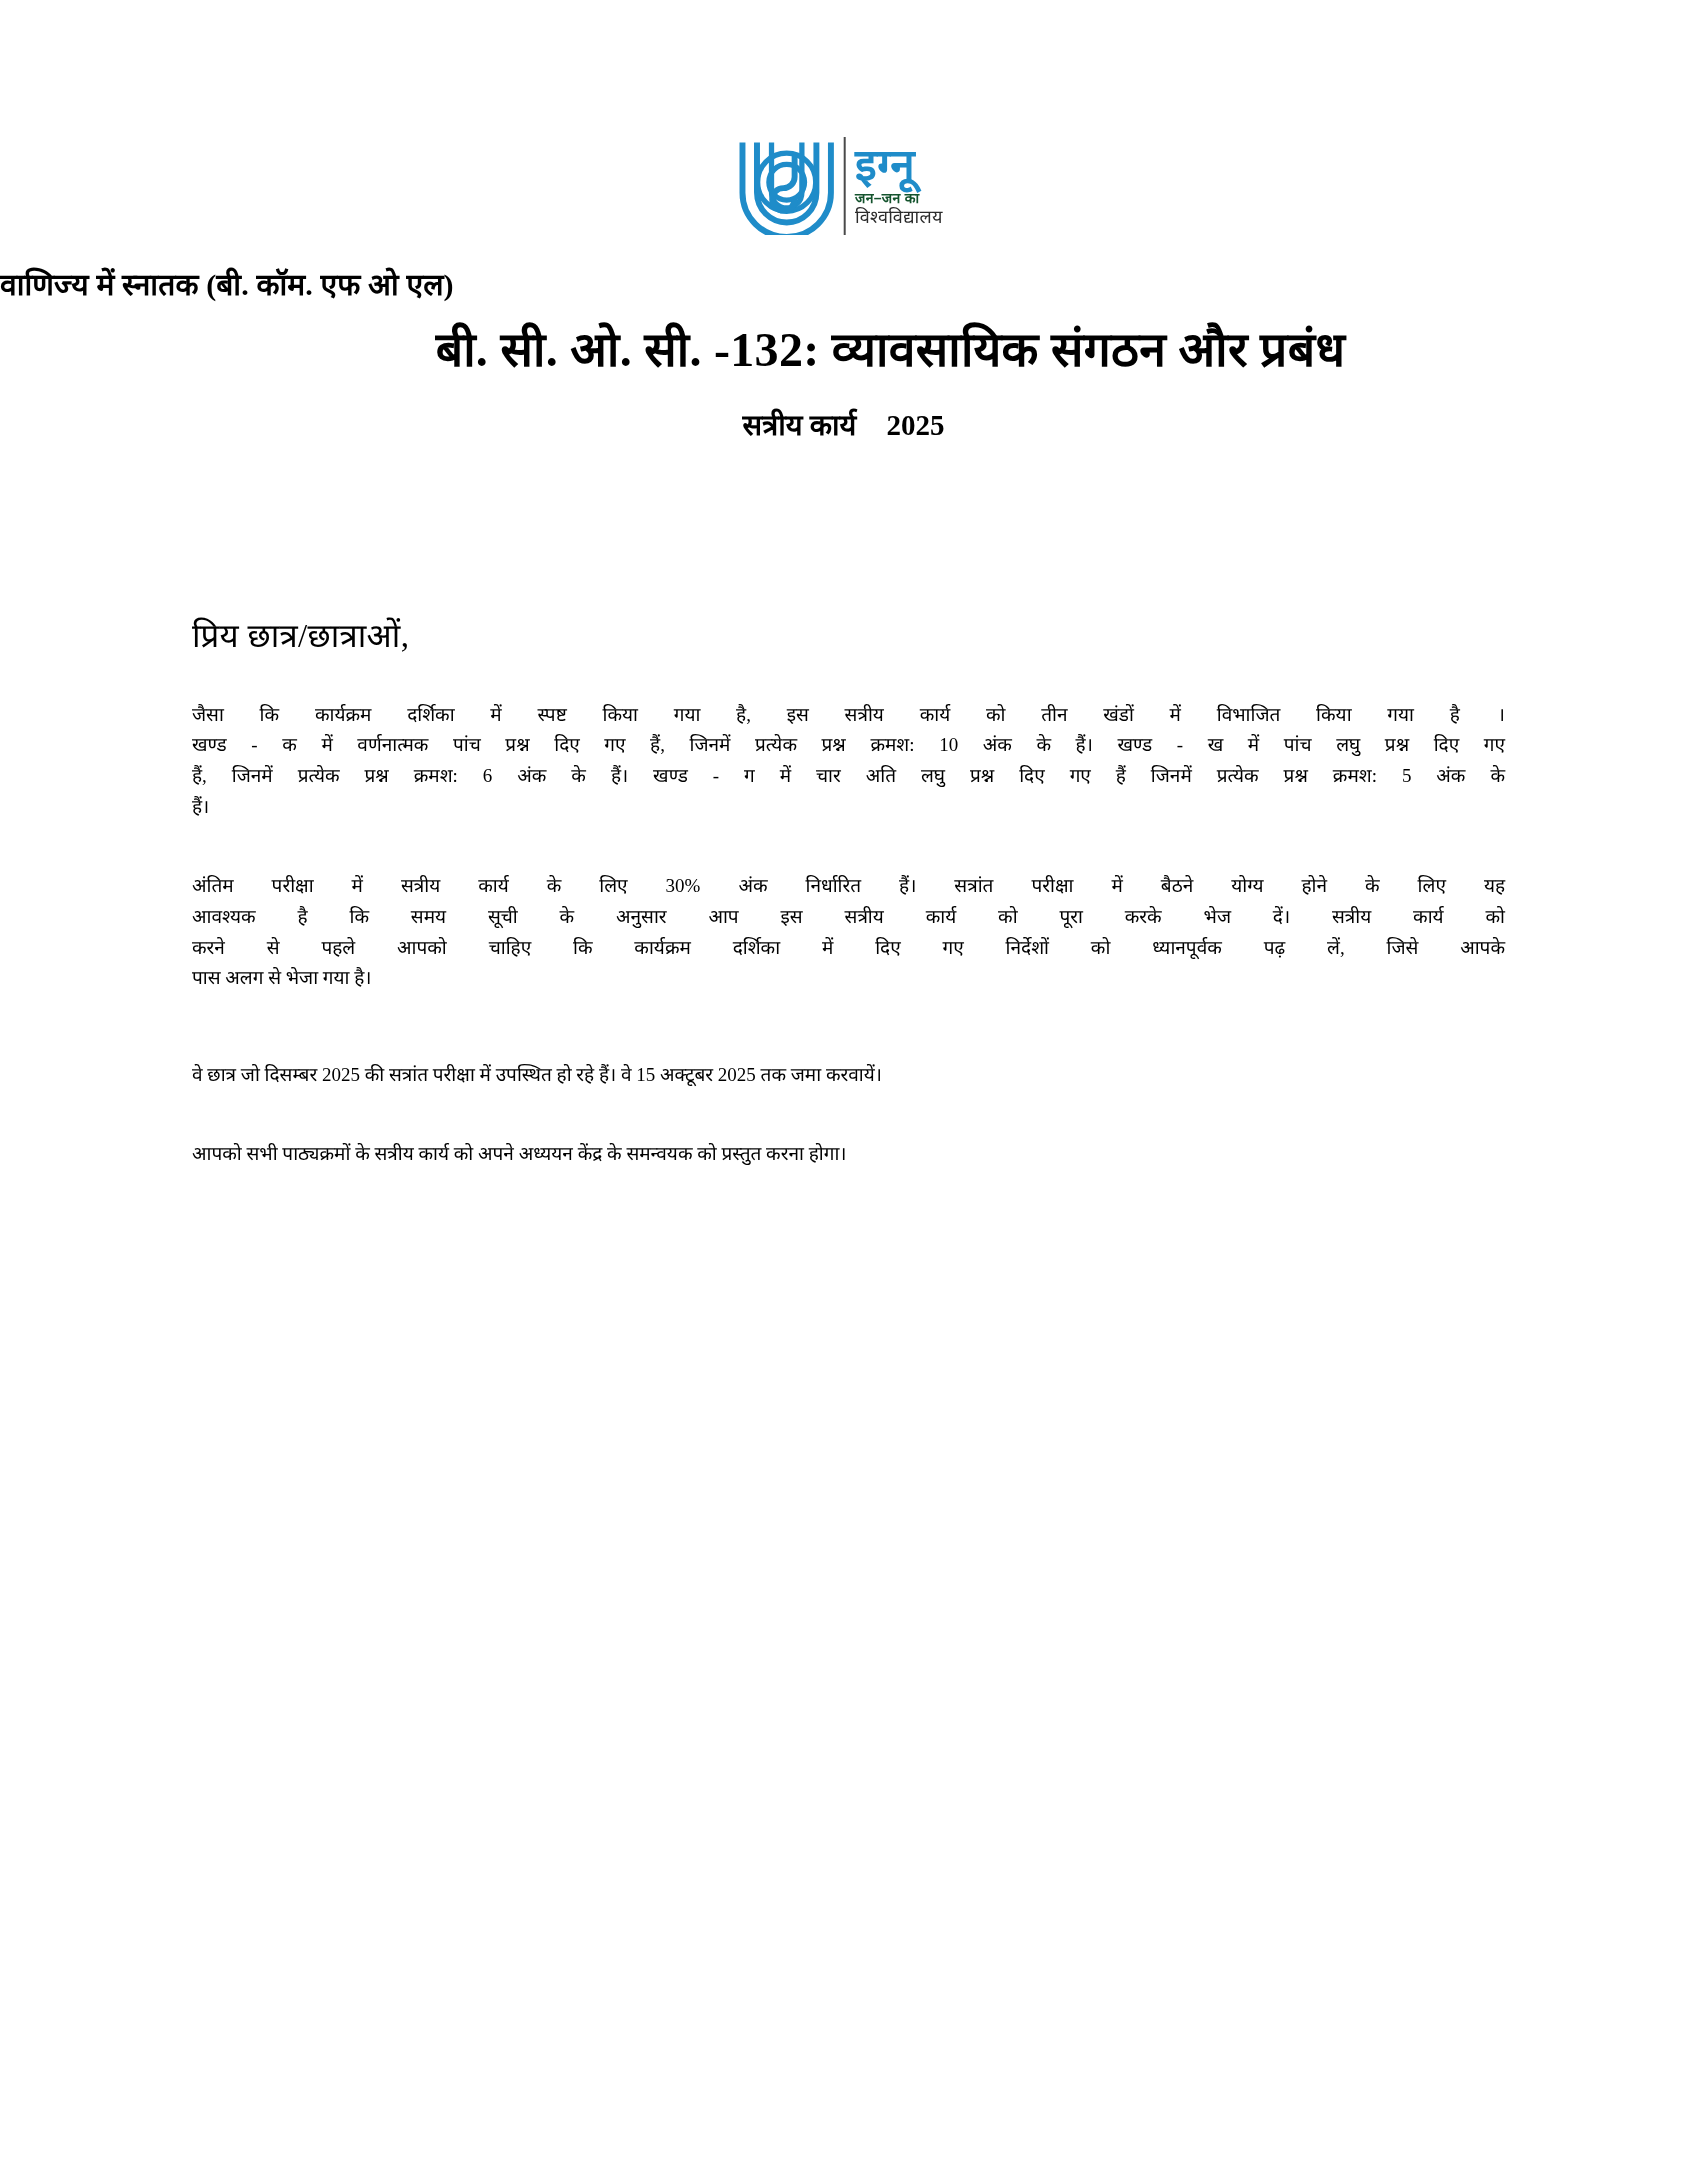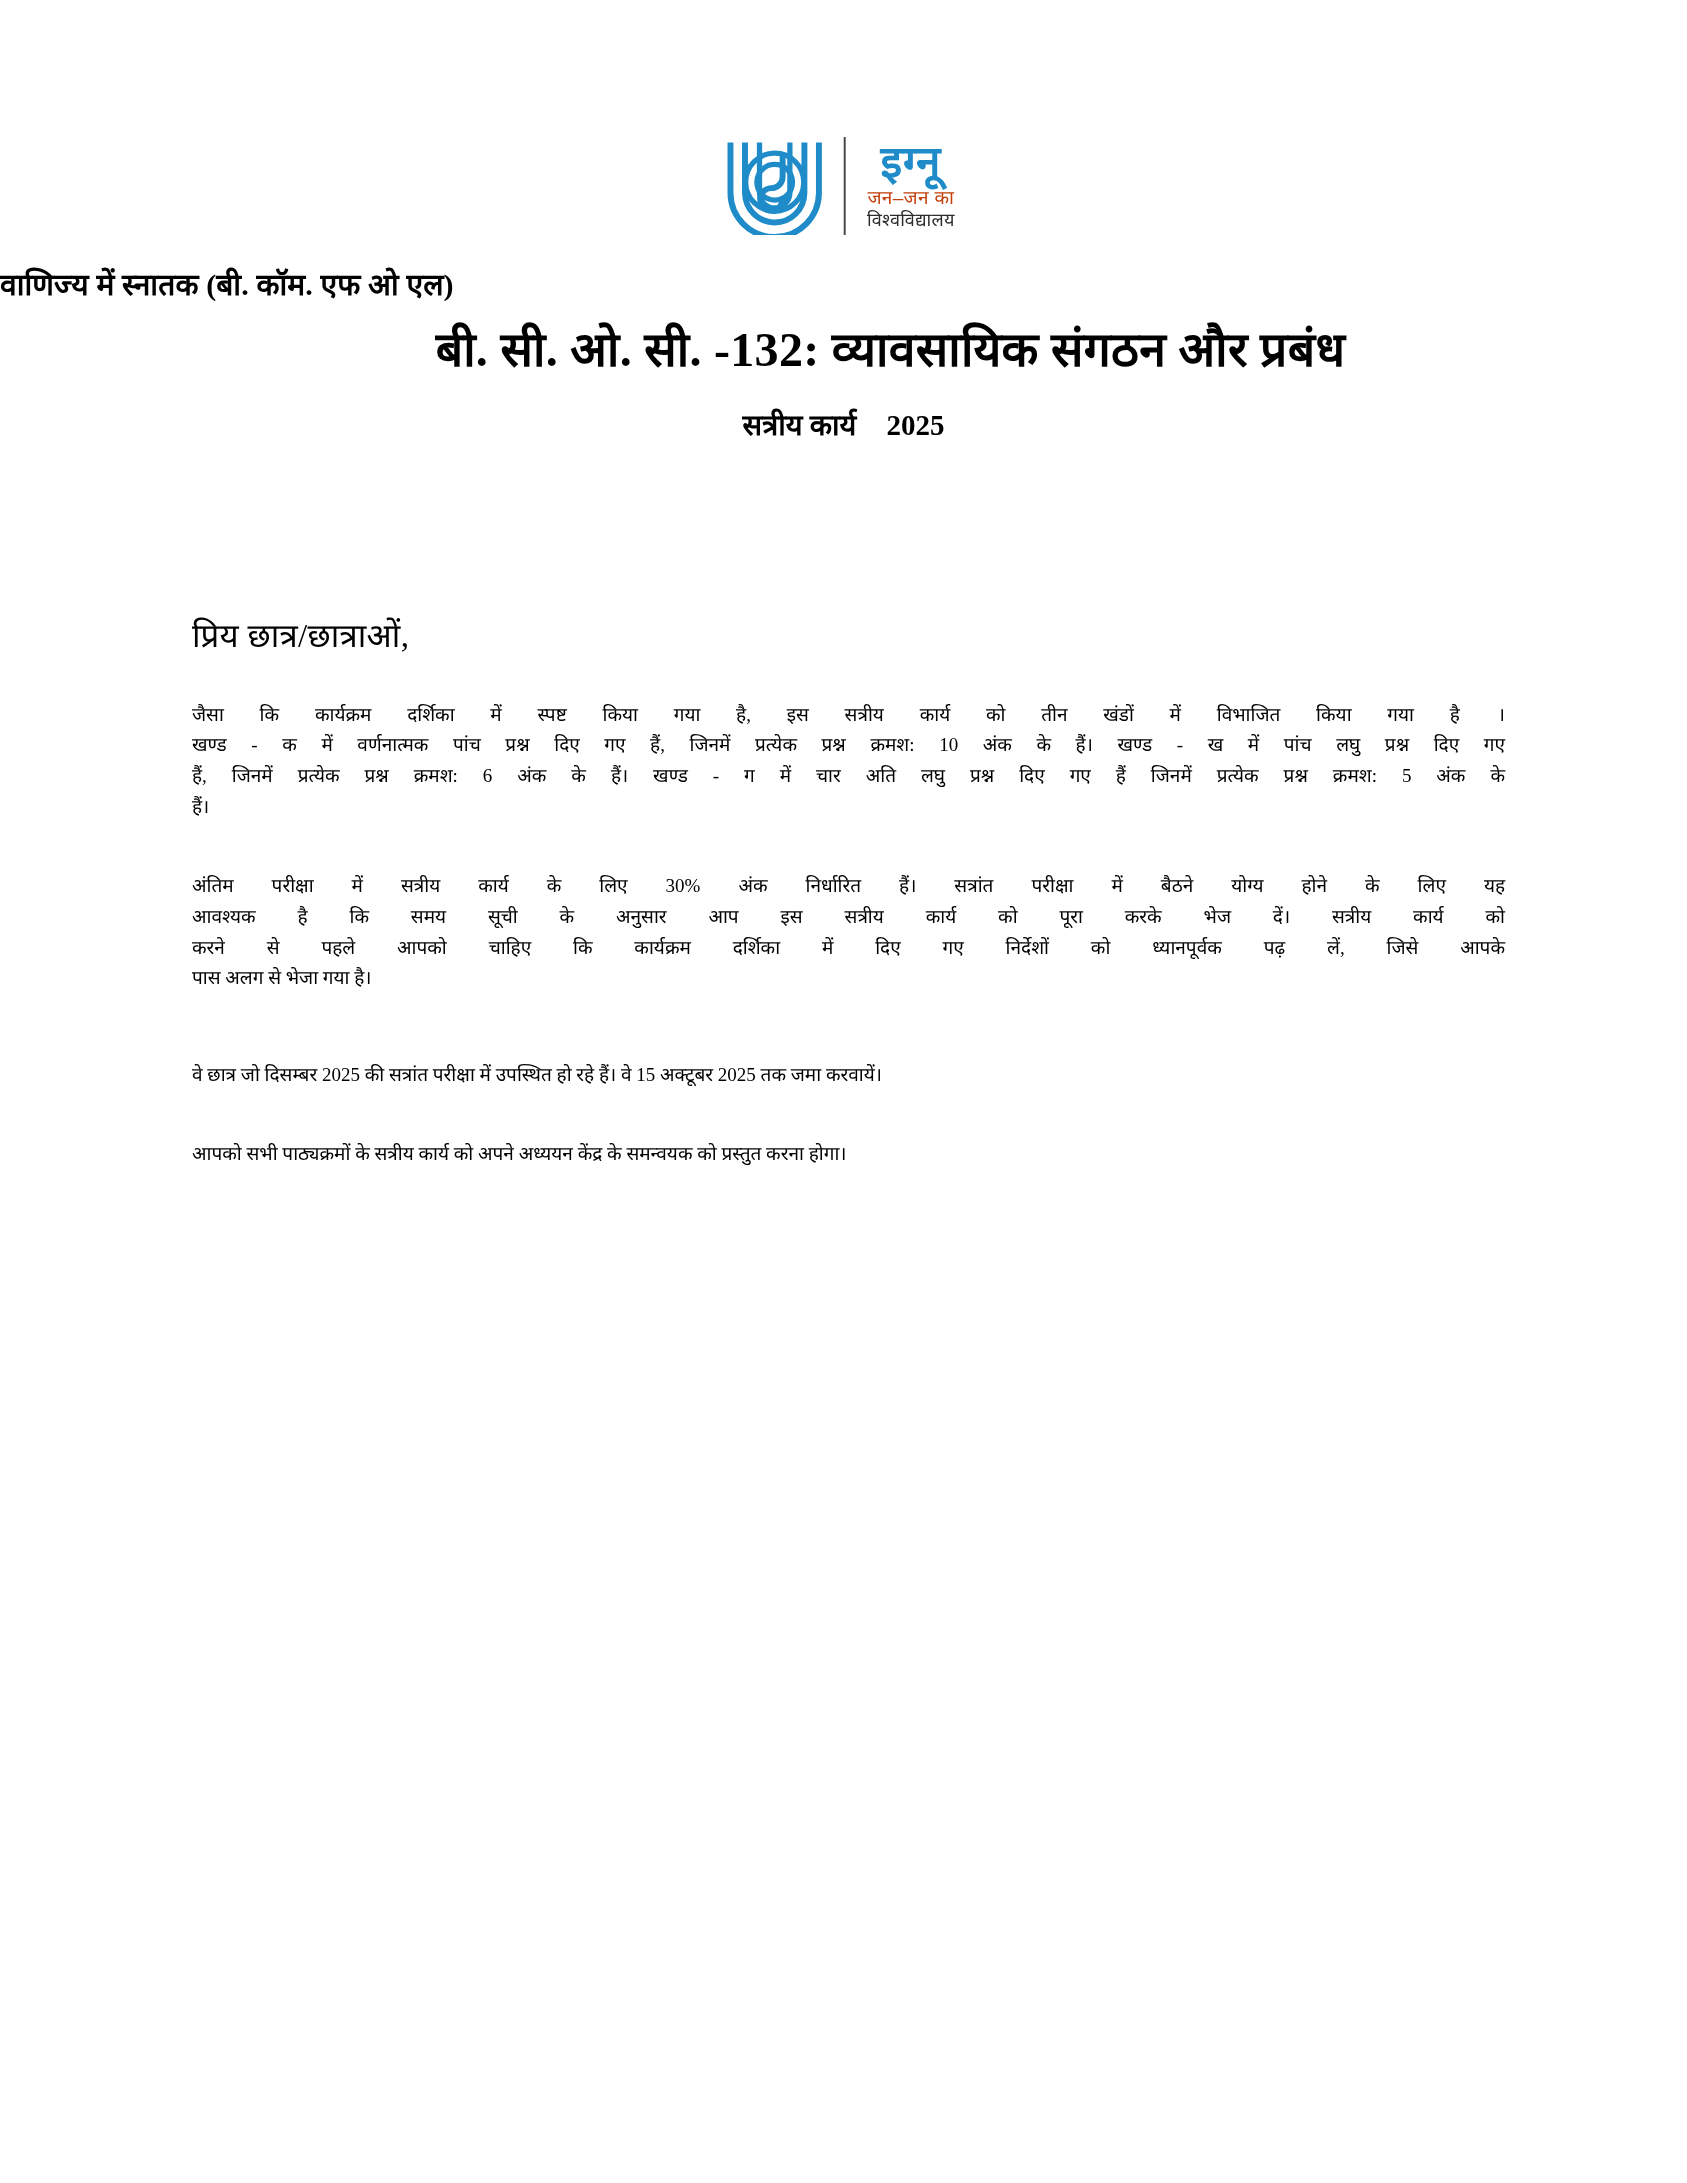--- a/index.html
+++ b/index.html
@@ -32,23 +32,22 @@
     top: 136px;
     left: 0;
     width: 1687px;
     display: flex;
     justify-content: center;
     align-items: flex-start;
   }
   .logo-inner {
     display: flex;
     align-items: center;
-    gap: 12px;
+    gap: 0px;
     transform: translateX(-5.3px);
-    text-align: center;
   }
   .logo-mark {
     width: 106px;
     height: 99px;
     flex: none;
     display: block;
   }
   .logo-divider {
     width: 2px;
     height: 98px;
@@ -66,23 +65,23 @@
     font-family: "Liberation Sans", "DejaVu Sans", sans-serif;
     font-size: 44px;
     font-weight: 700;
     color: #1f8cc9;
     letter-spacing: 0.7px;
     line-height: 1.02;
     margin-bottom: 2.6px;
   }
   .logo-tag1 {
     font-family: "Liberation Sans", "DejaVu Sans", sans-serif;
-    font-size: 19px;
-    font-weight: 400;
-    color: #c2410c;
+    font-size: 14px;
+    font-weight: 700;
+    color: #14532d;
     line-height: 1.18;
     letter-spacing: 0.3px;
   }
   .logo-tag2 {
     font-family: "Liberation Sans", "DejaVu Sans", sans-serif;
     font-size: 18px;
     font-weight: 400;
     color: #2b2b2b;
     line-height: 1.18;
     letter-spacing: 0.3px;

